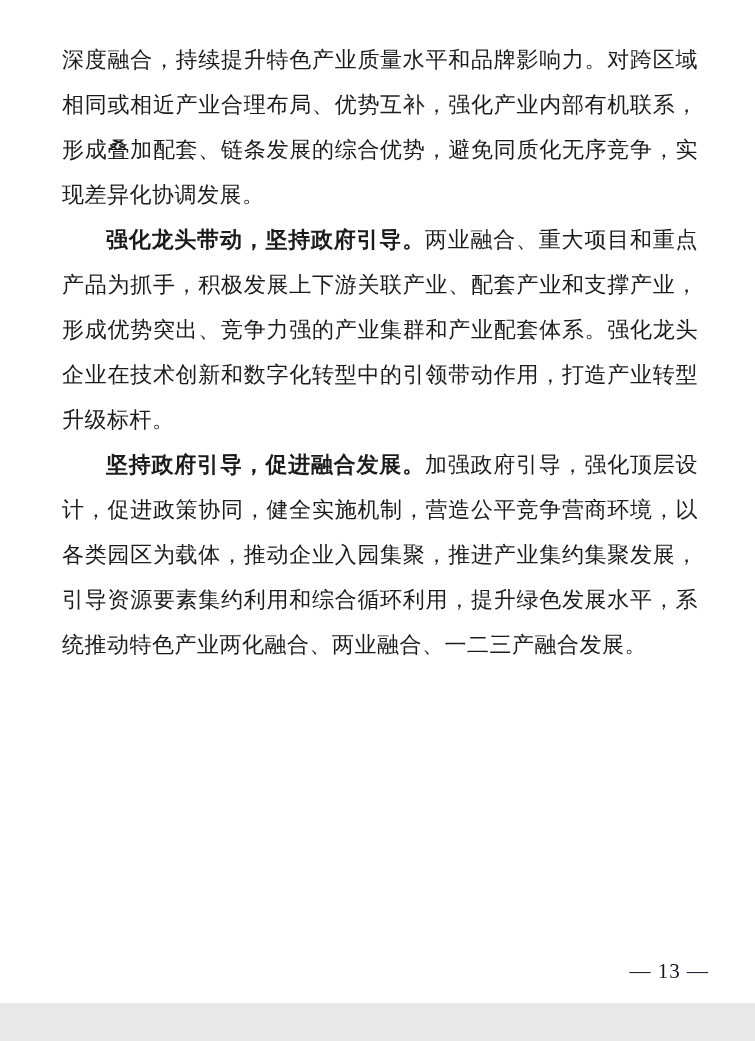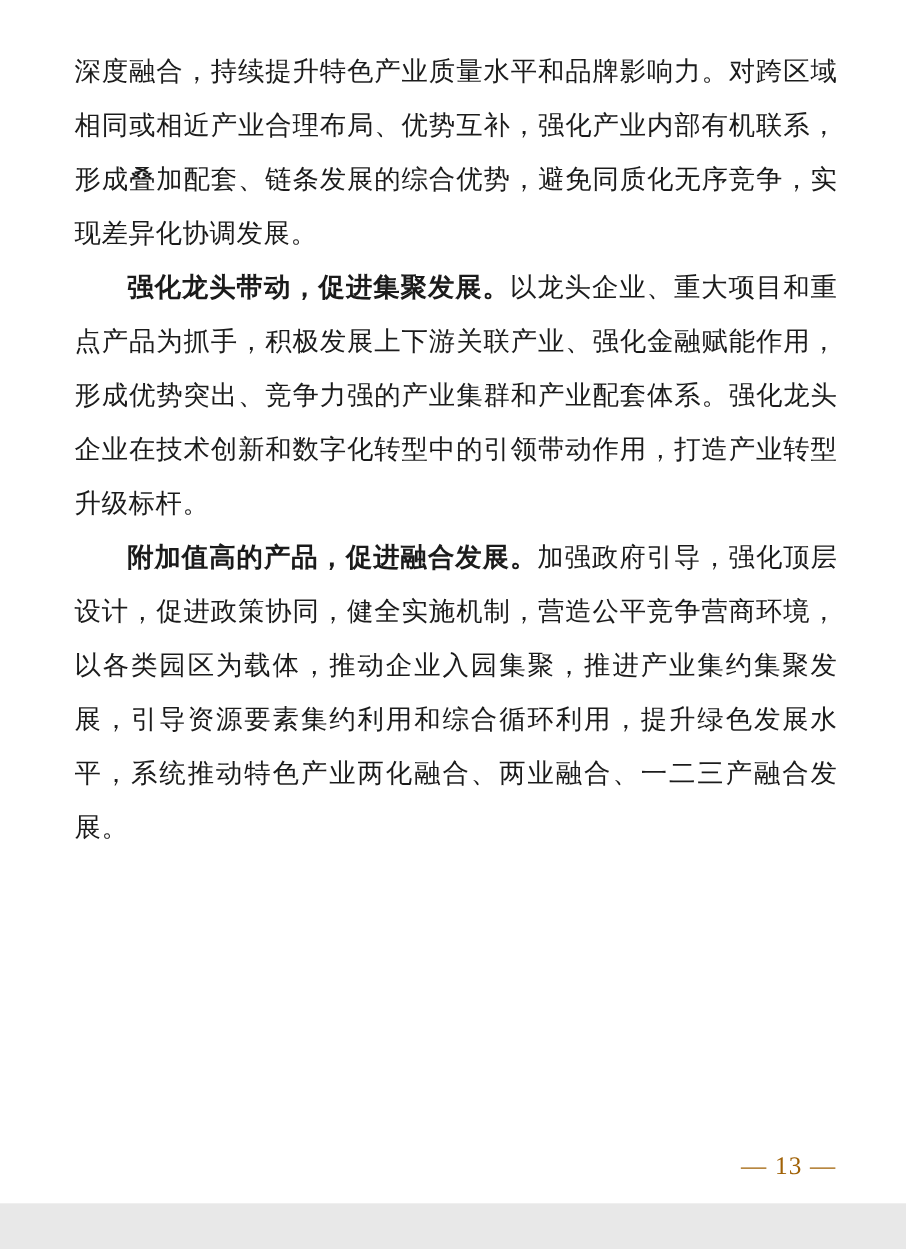--- a/index.html
+++ b/index.html
@@ -33,32 +33,32 @@
   }
   .para.indent {
     text-indent: 2em;
   }
   .lead {
     font-weight: 700;
   }
   .footer {
     position: absolute;
     top: 956px;
-    right: 58px;
+    right: 46px;
     font-size: 21px;
     line-height: 30px;
-    color: #a16207;
+    color: #0f172a;
     letter-spacing: 1px;
   }
 </style>
 </head>
 <body>
 
 <div class="page">
   <div class="content">
     <p class="para"><span class="lead"></span><span>深度融合，持续提升特色产业质量水平和品牌影响力。对跨区域相同或相近产业合理布局、优势互补，强化产业内部有机联系，形成叠加配套、链条发展的综合优势，避免同质化无序竞争，实现差异化协调发展。</span></p>
-    <p class="para indent"><span class="lead">强化龙头带动，促进集聚发展。</span><span>以龙头企业、重大项目和重点产品为抓手，积极发展上下游关联产业、强化金融赋能作用，形成优势突出、竞争力强的产业集群和产业配套体系。强化龙头企业在技术创新和数字化转型中的引领带动作用，打造产业转型升级标杆。</span></p>
-    <p class="para indent"><span class="lead">附加值高的产品，促进融合发展。</span><span>加强政府引导，强化顶层设计，促进政策协同，健全实施机制，营造公平竞争营商环境，以各类园区为载体，推动企业入园集聚，推进产业集约集聚发展，引导资源要素集约利用和综合循环利用，提升绿色发展水平，系统推动特色产业两化融合、两业融合、一二三产融合发展。</span></p>
+    <p class="para indent"><span class="lead">强化龙头带动，坚持政府引导。</span><span>两业融合、重大项目和重点产品为抓手，积极发展上下游关联产业、配套产业和支撑产业，形成优势突出、竞争力强的产业集群和产业配套体系。强化龙头企业在技术创新和数字化转型中的引领带动作用，打造产业转型升级标杆。</span></p>
+    <p class="para indent"><span class="lead">坚持政府引导，促进融合发展。</span><span>加强政府引导，强化顶层设计，促进政策协同，健全实施机制，营造公平竞争营商环境，以各类园区为载体，推动企业入园集聚，推进产业集约集聚发展，引导资源要素集约利用和综合循环利用，提升绿色发展水平，系统推动特色产业两化融合、两业融合、一二三产融合发展。</span></p>
   </div>
   <div class="footer">
     <span>— 13 —</span>
   </div>
 </div>
 
 </body></html>

